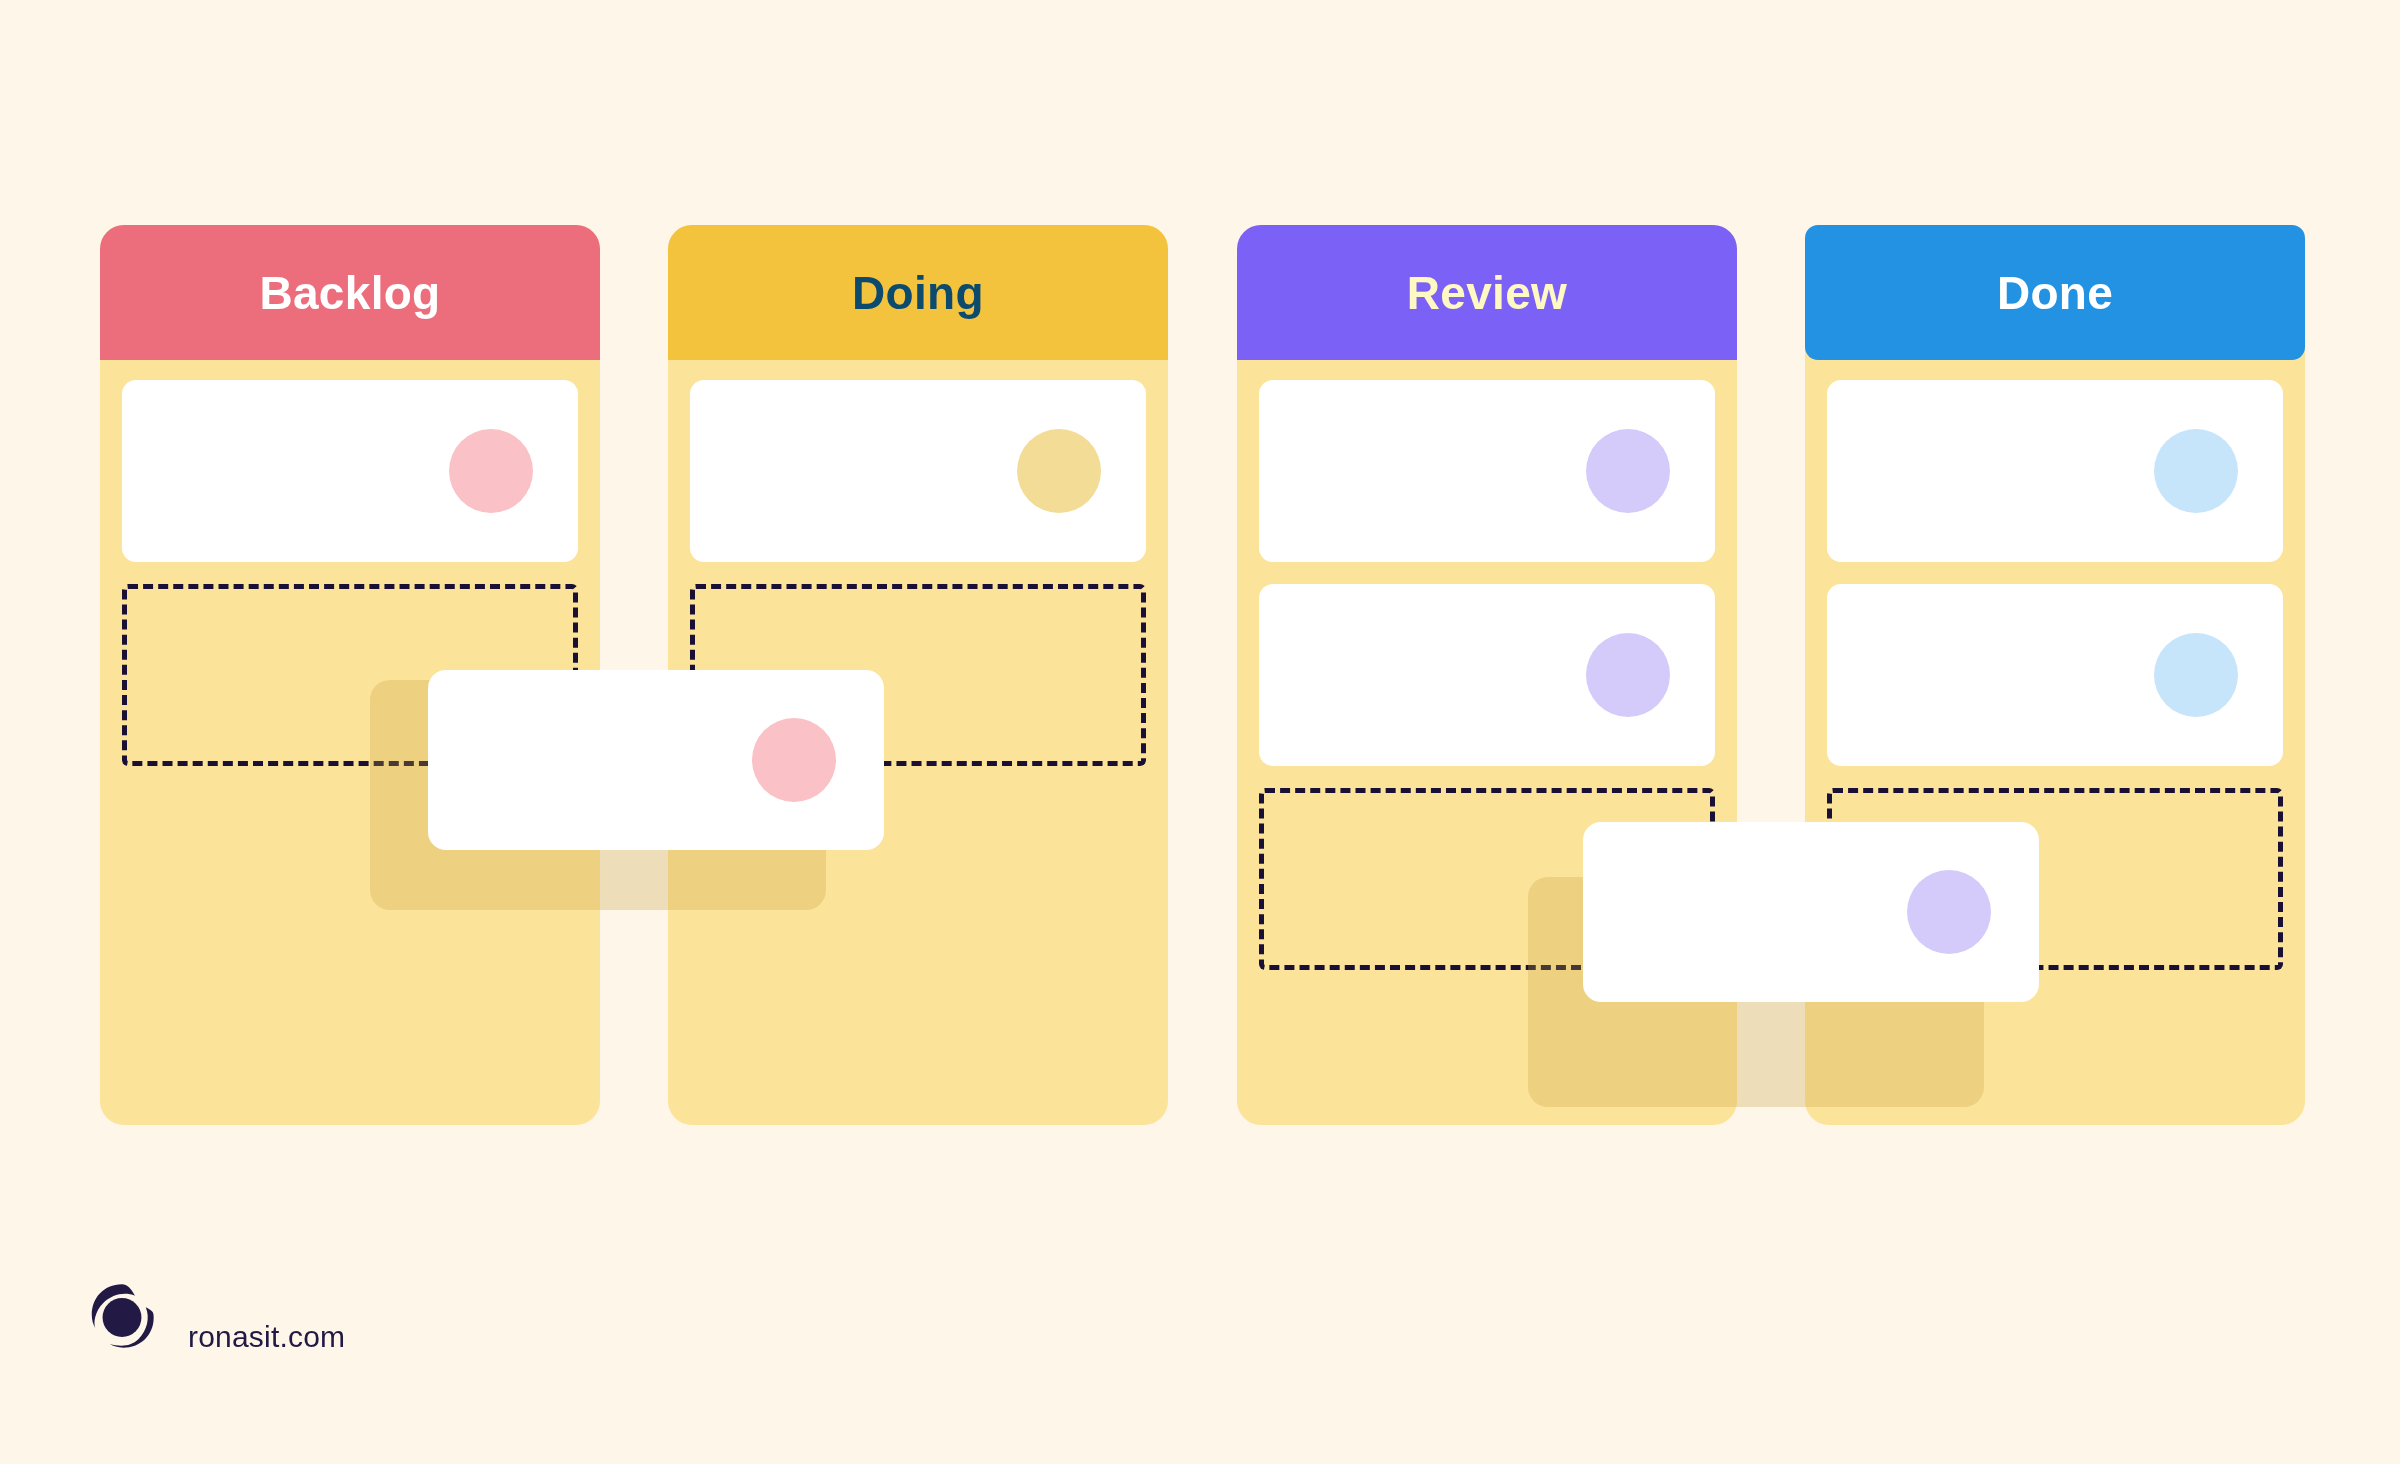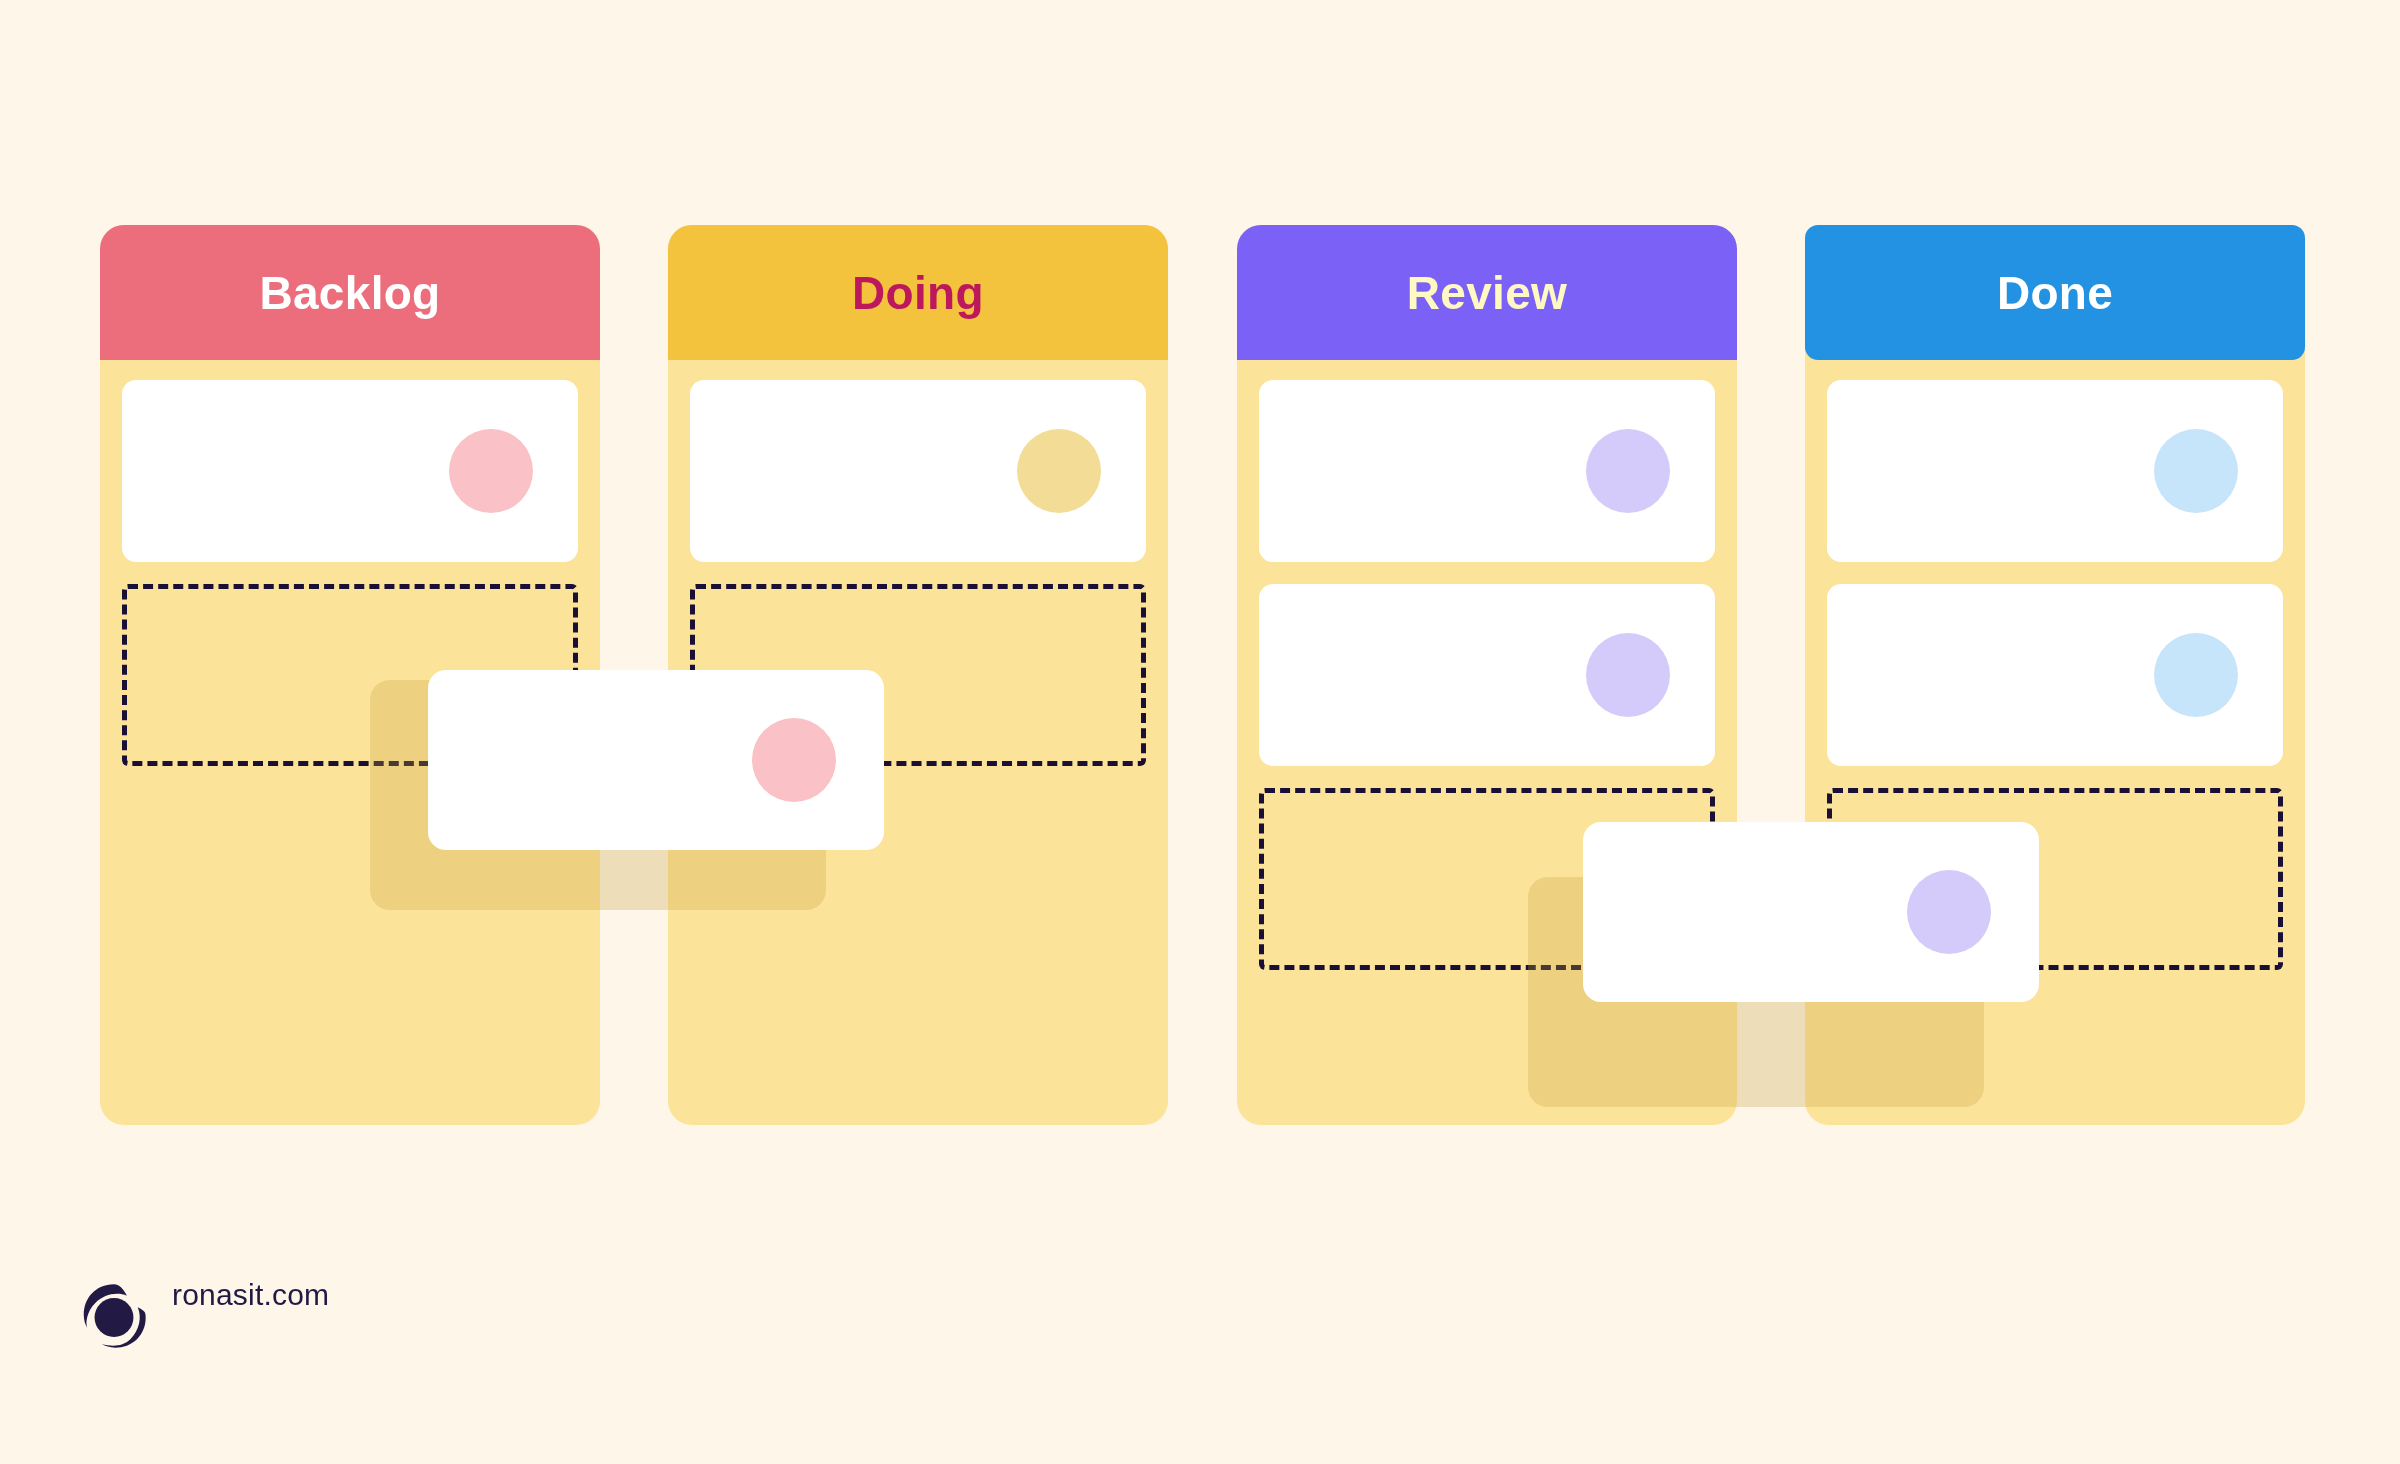--- a/index.html
+++ b/index.html
@@ -128,25 +128,25 @@
     border-radius: 18px;
   }
 
   .drag-card .card-avatar {
     right: 48px;
   }
 
   
   #brand {
     position: absolute;
-    left: 78px;
+    left: 86px;
     top: 1280px;
     display: flex;
-    align-items: flex-start;
-    gap: 22px;
+    align-items: flex-end;
+    gap: 30px;
   }
 
   #brand-mark {
     width: 72px;
     height: 72px;
     flex: 0 0 auto;
   }
 
   #brand-text {
     font-size: 30px;
@@ -169,21 +169,21 @@
       <div class="card">
         <div class="card-avatar" style="background:#FAC1C6;"></div>
       </div>
       <div class="slot"></div>
     </div>
   </div>
 
   <div class="column" style="left:668px; top:225px;">
     <div class="column-body"></div>
     <div class="column-header" style="background:#F3C33E;">
-      <span class="column-title" style="color:#be185d;">Doing</span>
+      <span class="column-title" style="color:#0c4a6e;">Doing</span>
     </div>
     <div class="cards">
       <div class="card">
         <div class="card-avatar" style="background:#F3DC95;"></div>
       </div>
       <div class="slot"></div>
     </div>
   </div>
 
   <div class="column" style="left:1237px; top:225px;">

